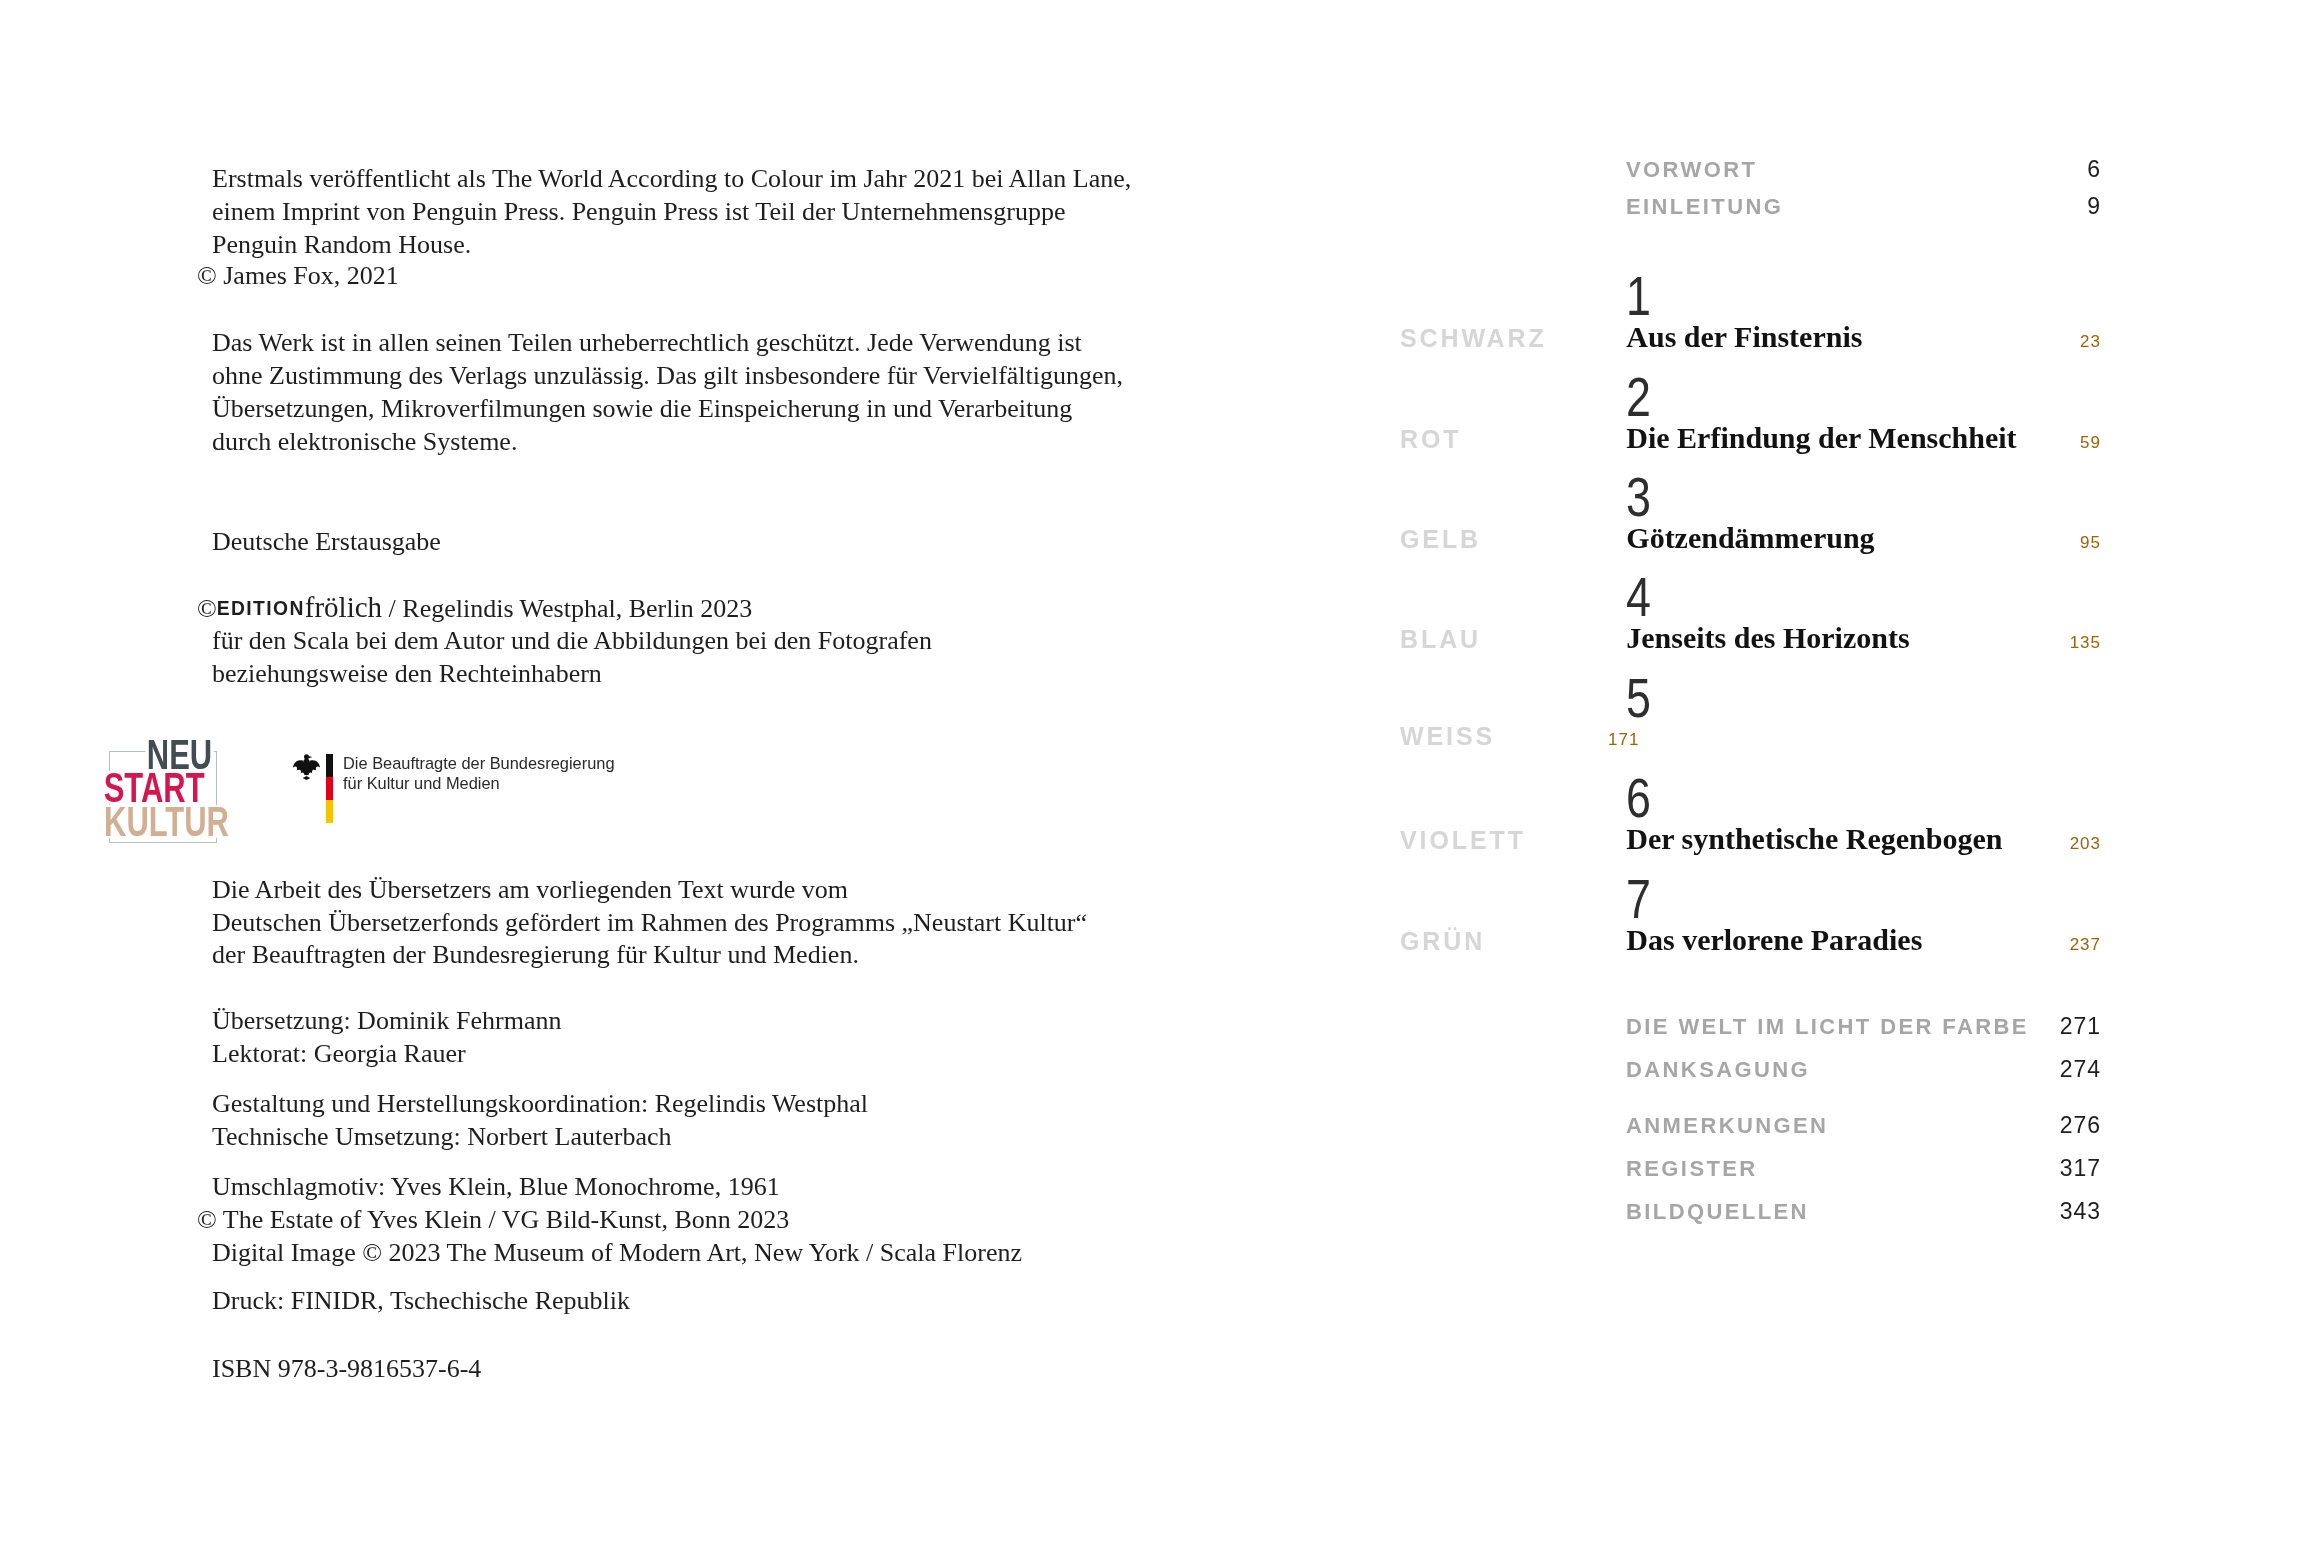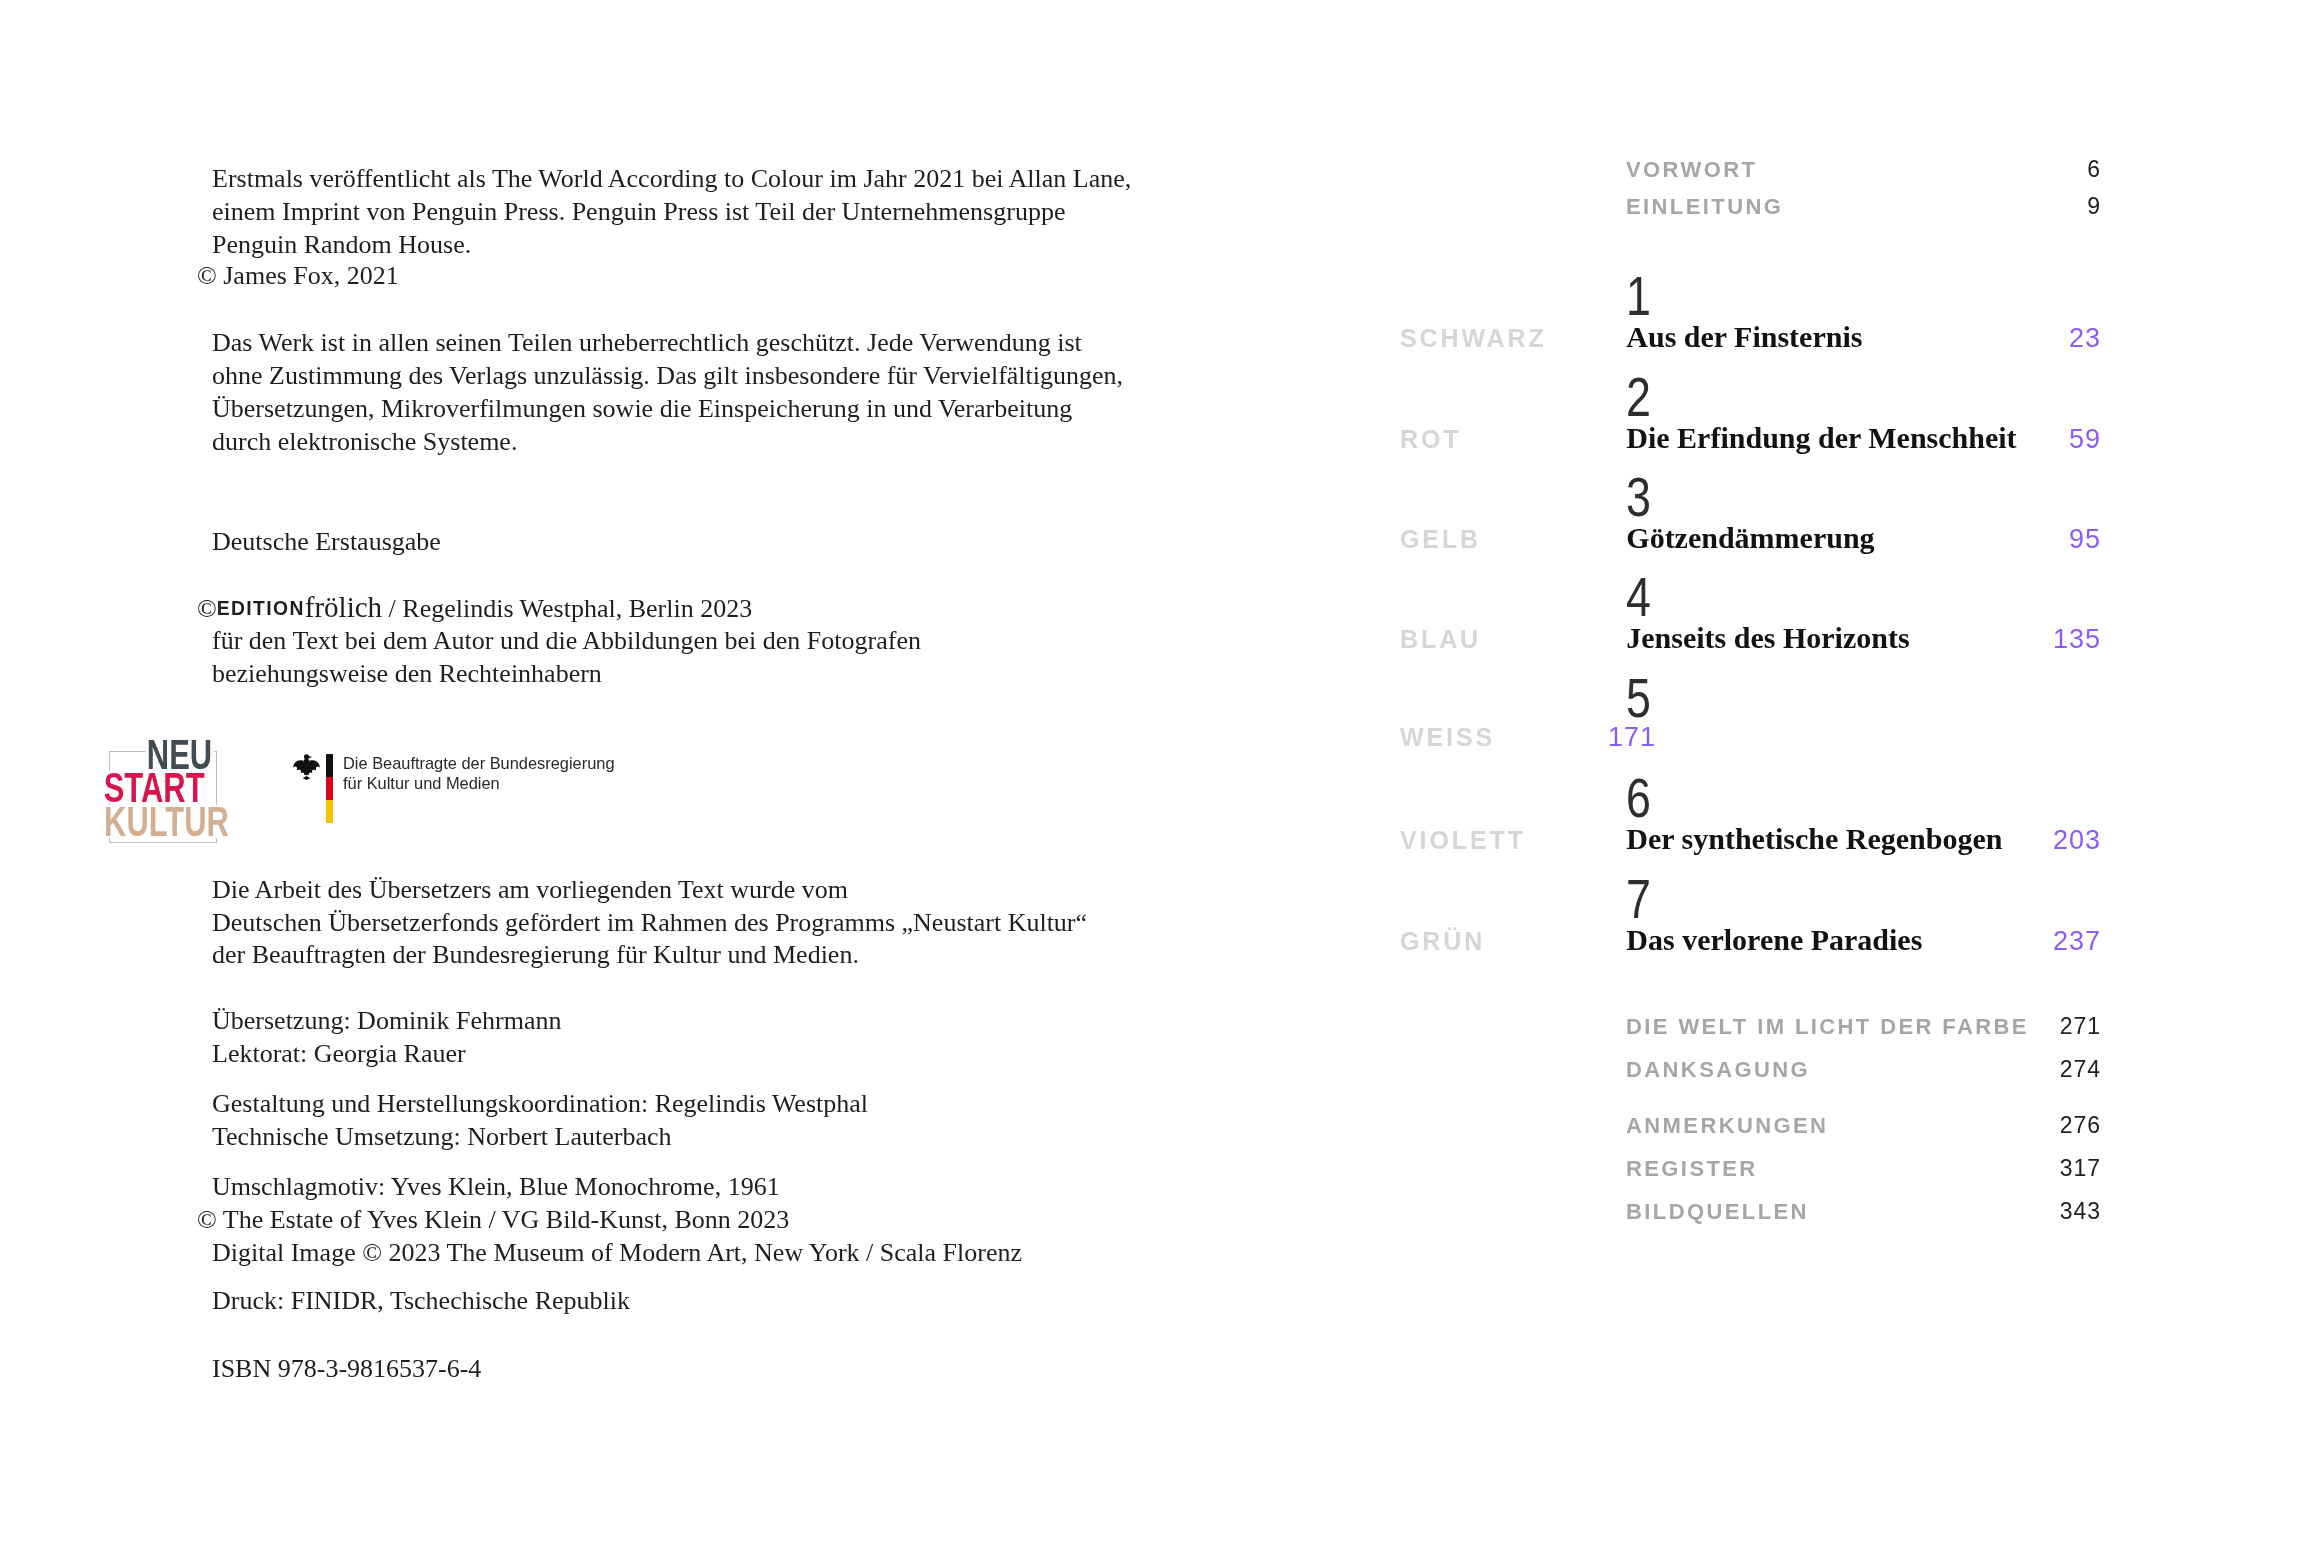--- a/index.html
+++ b/index.html
@@ -38,43 +38,43 @@
   .chapter{position:absolute;left:1400px;width:701px;}
   .ch-num{position:absolute;left:226px;top:0;height:42px;line-height:42px;
     font-family:"Liberation Sans",sans-serif;font-weight:400;font-size:56px;
     color:#2e2e2e;transform:scaleX(0.8);transform-origin:left bottom;}
   .ch-row{position:absolute;left:0;top:45px;width:701px;display:flex;
     align-items:baseline;}
   .ch-color{width:208px;text-align:left;font-family:"Liberation Sans",sans-serif;
     font-weight:bold;font-size:25px;letter-spacing:2.9px;color:#d6d6d6;flex:none;}
   .ch-title{margin-left:18.3px;flex:1;font-family:"Liberation Serif",serif;
     font-weight:bold;font-size:30px;color:#121212;white-space:nowrap;}
-  .ch-page{font-family:"Liberation Sans",sans-serif;font-size:27px;
-    letter-spacing:1px;color:#8b5cf6;flex:none;}
+  .ch-page{font-family:"Liberation Sans",sans-serif;font-size:17px;
+    letter-spacing:1px;color:#a16207;flex:none;}
 </style>
 </head>
 <body>
 
 <section>
 
   <div class="abs ln" style="left:212px;top:162px;"><span>Erstmals veröffentlicht als </span><span class="ital">The World According to Colour</span><span> im Jahr 2021 bei Allan Lane,</span></div>
   <div class="abs ln" style="left:212px;top:195px;">einem Imprint von Penguin Press. Penguin Press ist Teil der Unternehmensgruppe</div>
   <div class="abs ln" style="left:212px;top:228px;">Penguin Random House.</div>
 
   <div class="abs ln" style="left:197px;top:259px;">© James Fox, 2021</div>
 
   <div class="abs ln" style="left:212px;top:326px;">Das Werk ist in allen seinen Teilen urheberrechtlich geschützt. Jede Verwendung ist</div>
   <div class="abs ln" style="left:212px;top:359px;">ohne Zustimmung des Verlags unzulässig. Das gilt insbesondere für Vervielfältigungen,</div>
   <div class="abs ln" style="left:212px;top:392px;">Übersetzungen, Mikroverfilmungen sowie die Einspeicherung in und Verarbeitung</div>
   <div class="abs ln" style="left:212px;top:425px;">durch elektronische Systeme.</div>
 
   <div class="abs ln" style="left:212px;top:525px;">Deutsche Erstausgabe</div>
 
   <div class="abs ln" style="left:197px;top:591px;"><span>©</span><span class="edition-mark">EDITION</span><span class="frolich">frölich</span><span> / Regelindis Westphal, Berlin 2023</span></div>
-  <div class="abs ln" style="left:212px;top:624px;">für den Text bei dem Autor und die Abbildungen bei den Fotografen</div>
+  <div class="abs ln" style="left:212px;top:624px;">für den Scala bei dem Autor und die Abbildungen bei den Fotografen</div>
   <div class="abs ln" style="left:212px;top:657px;">beziehungsweise den Rechteinhabern</div>
 
   <div>
     <div class="nk-frame abs" style="left:109px;top:751px;width:106px;height:90px;"></div>
     <div class="nk-line nk-neu" style="left:auto;right:2103px;top:738px;">NEU</div>
     <div class="nk-line nk-start" style="left:auto;right:2111px;top:771px;">START</div>
     <div class="nk-line nk-kultur" style="left:auto;right:2087px;top:805px;">KULTUR</div>
   </div>
 
   <div>

